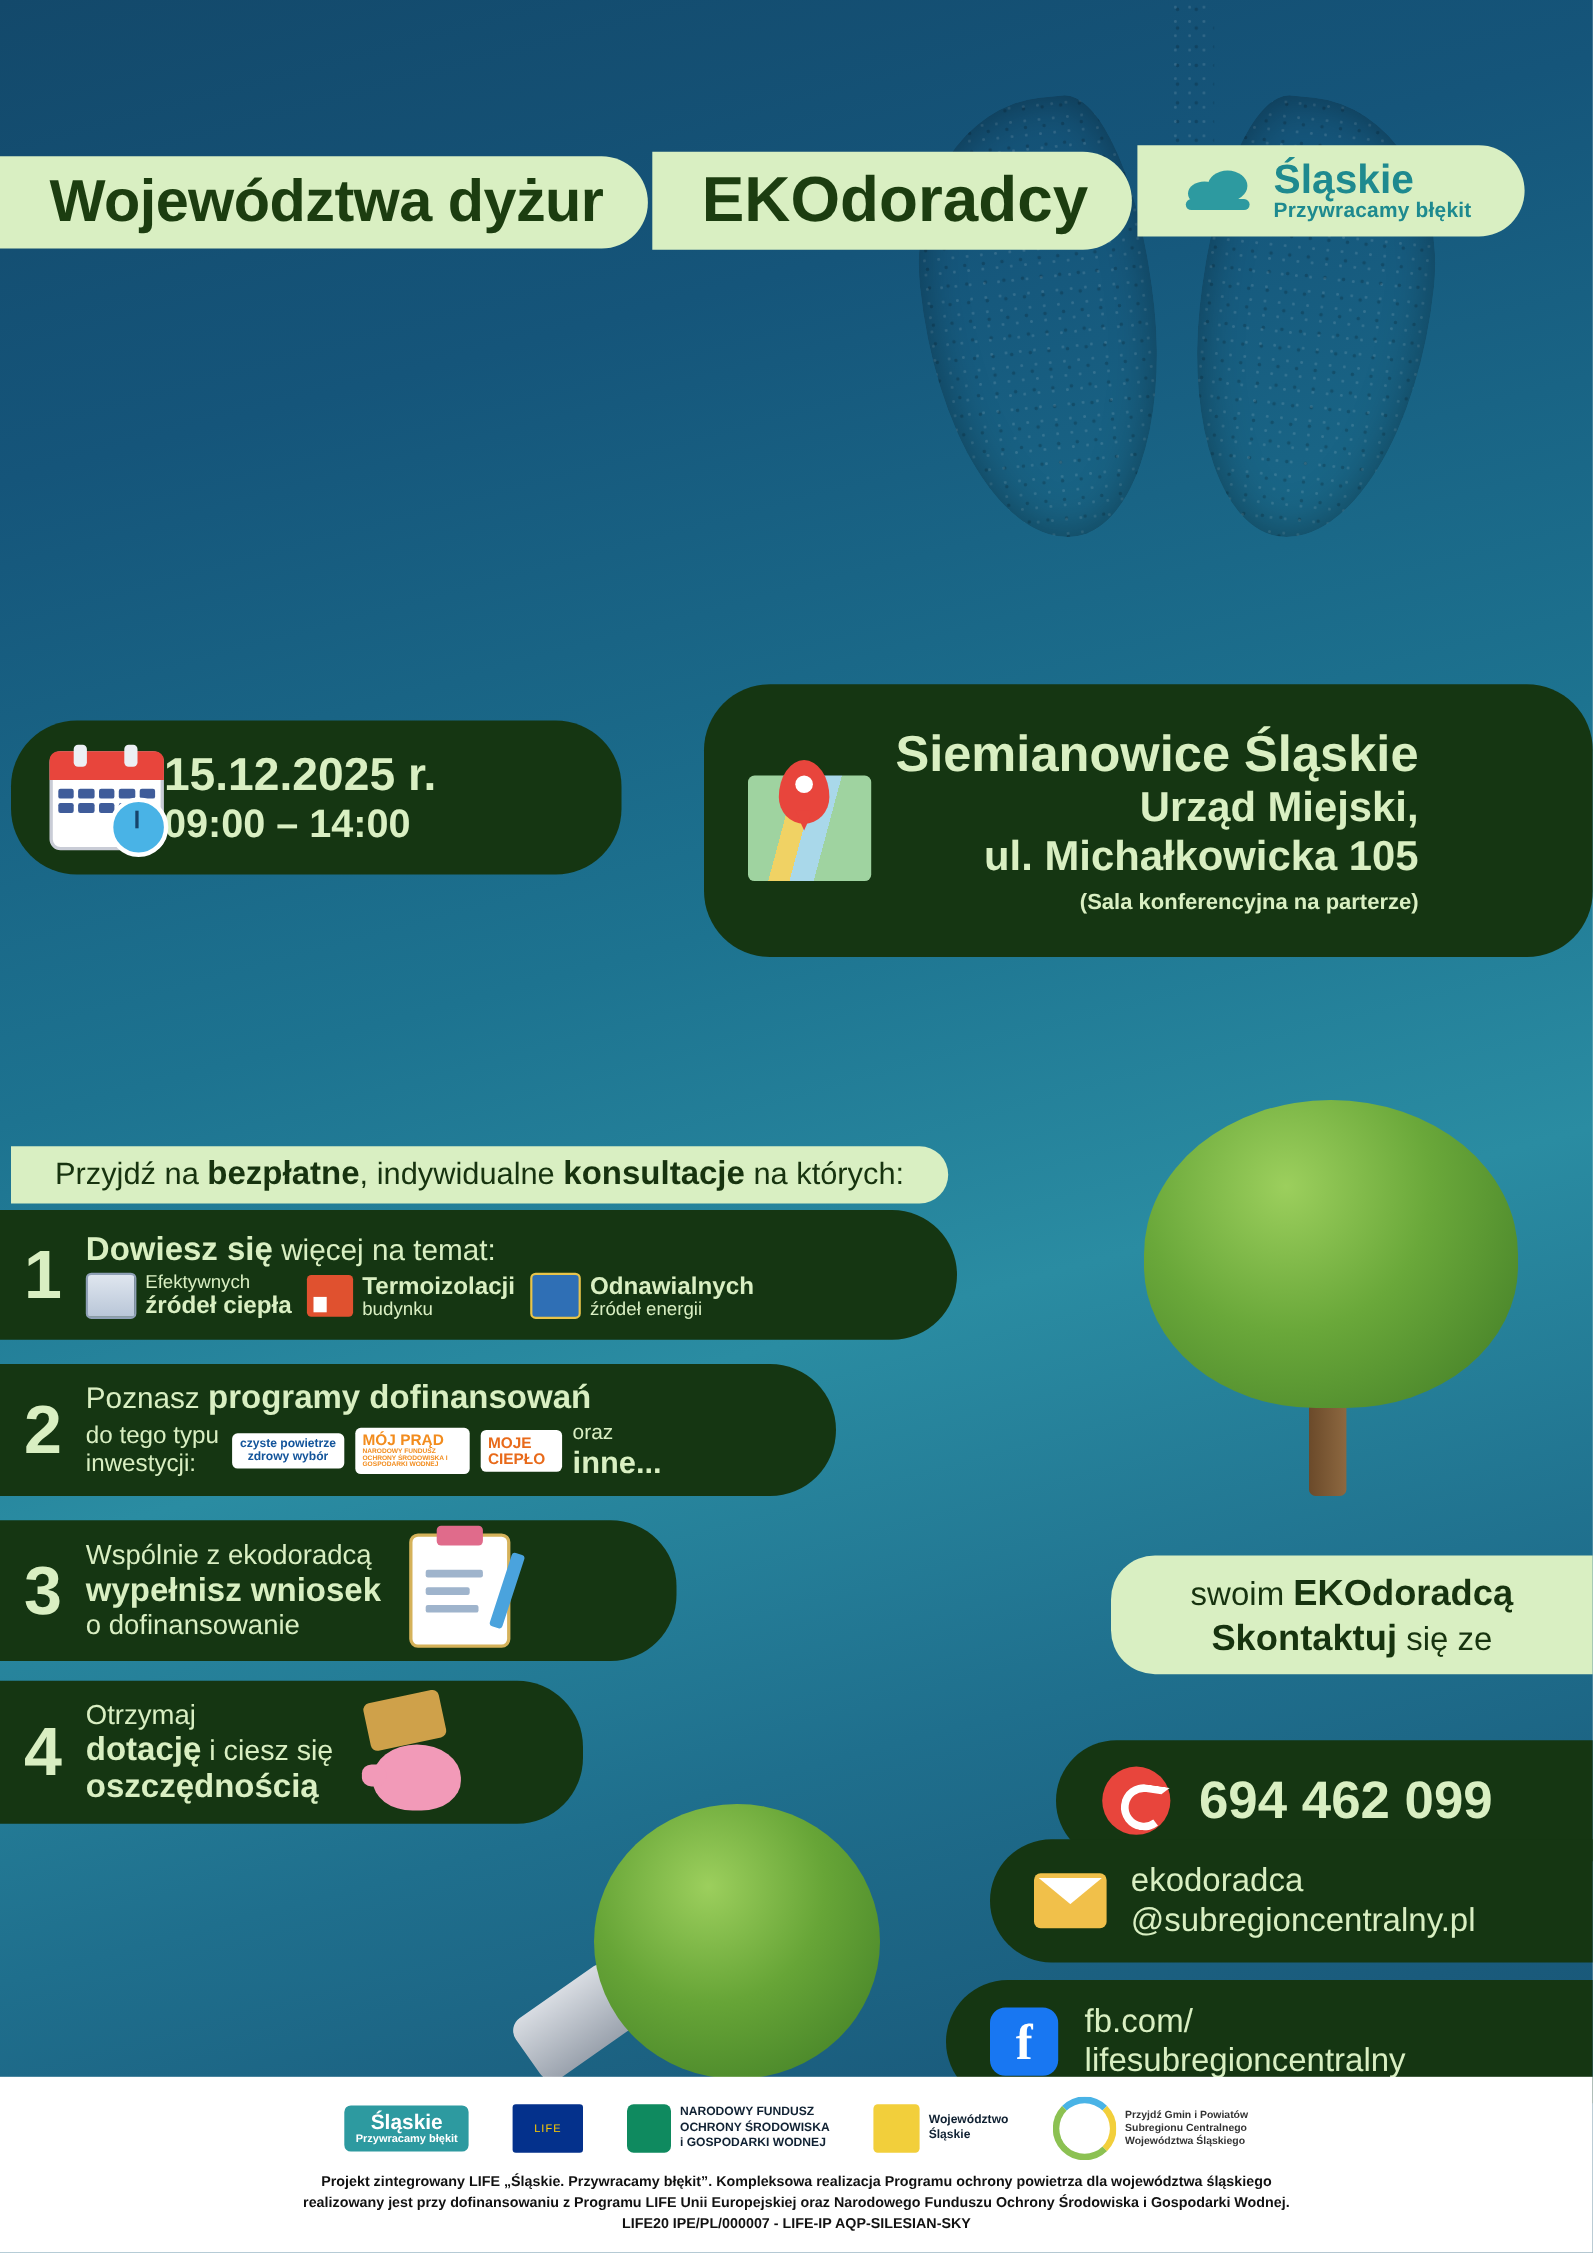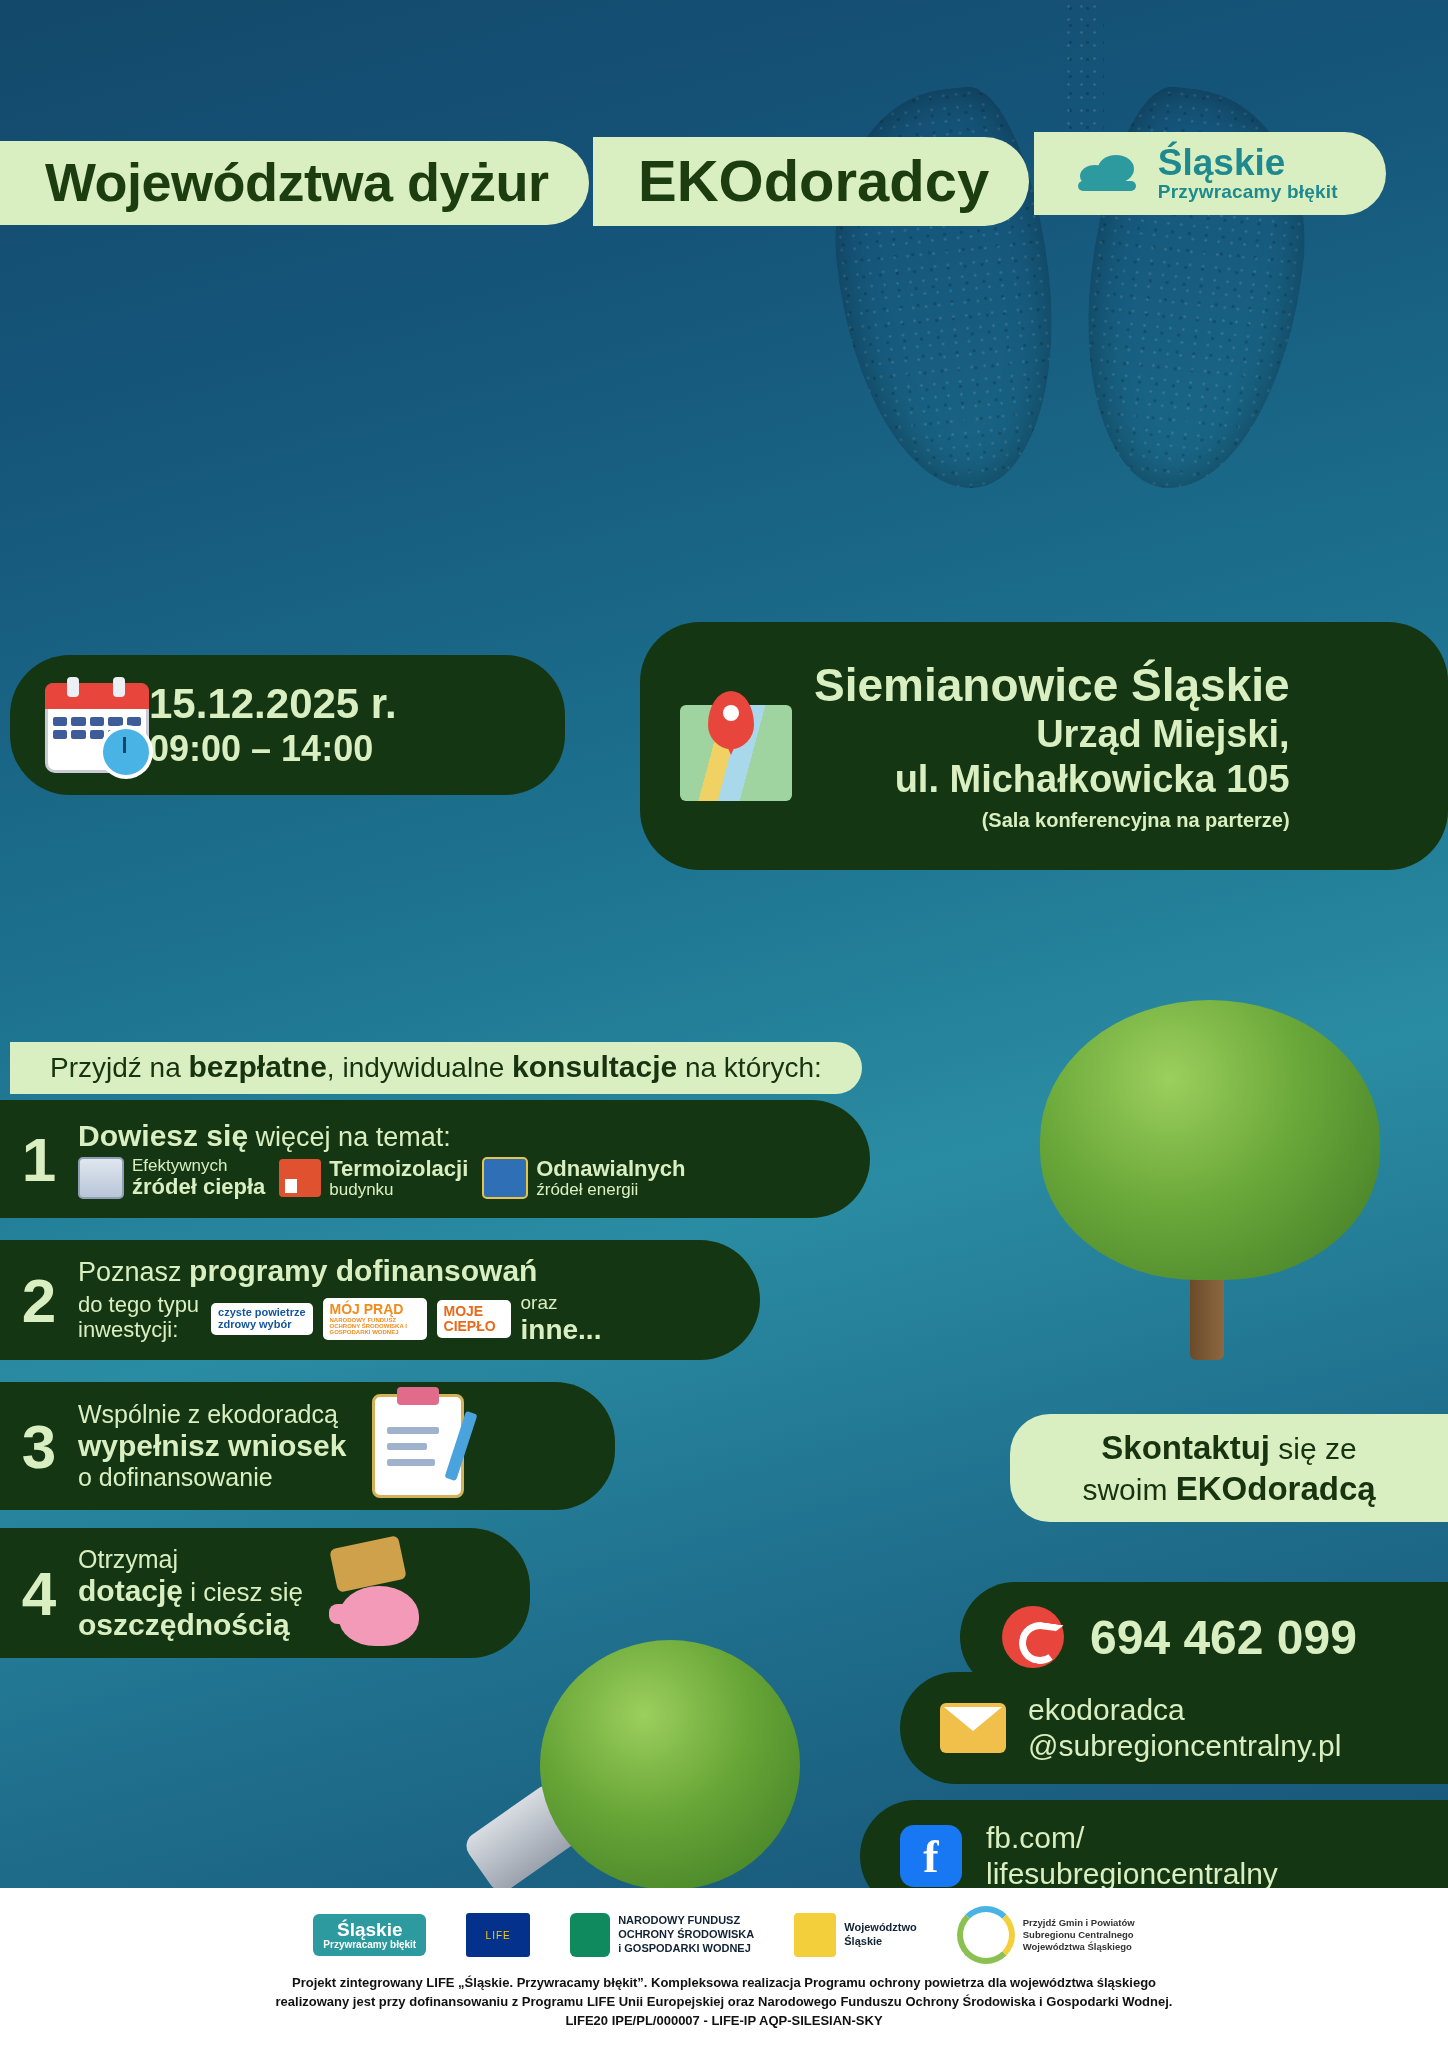--- a/index.html
+++ b/index.html
@@ -78,21 +78,21 @@
   .mini{display:flex;align-items:center;gap:8px;}
   .mini .txt{line-height:1.06;}
   .mini .txt .a{font-size:17px;} .mini .txt .b{font-size:22px;font-weight:bold;}
   .ic{width:42px;height:38px;border-radius:5px;flex:none;}
   .ic-heat{background:linear-gradient(180deg,#dfe6ef,#b9c6d8);border:2px solid #8fa0b6;}
   .ic-house{background:#e0512f;border-radius:4px;position:relative;}
   .ic-house:after{content:"";position:absolute;left:6px;bottom:4px;width:12px;height:14px;background:#fff;}
   .ic-solar{background:#2f6fb5;border:2px solid #e8c44a;}
   .prog{display:flex;align-items:center;gap:10px;margin-top:4px;}
   .tag{border-radius:5px;padding:4px 7px;font-size:11px;font-weight:bold;line-height:1.05;}
-  .tag-czyste{background:#ffffff;color:#14559b;}
+  .tag-czyste{background:#ffffff;color:#14559b;text-align:center;}
   .tag-prad{background:#ffffff;color:#f28c1d;}
   .tag-cieplo{background:#ffffff;color:#e86a1a;}
   .oraz{font-size:19px;color:#d9efc2;}
   .oraz b{font-size:28px;}
   
   .clip{width:86px;height:98px;background:#fff;border:3px solid #d5b25a;border-radius:8px;position:relative;flex:none;margin-left:10px;}
   .clip .hdr2{position:absolute;left:22px;top:-10px;width:42px;height:18px;background:#e06b8b;border-radius:4px;}
   .clip i{position:absolute;left:12px;height:7px;background:#9fb4cc;border-radius:2px;}
   .pen{position:absolute;right:-6px;top:14px;width:12px;height:70px;background:#4aa3dd;transform:rotate(18deg);border-radius:3px;}
   
@@ -307,22 +307,22 @@
   <div class="trunk"></div>
   <div class="crown leafy"></div>
 </div>
 
 <div class="bulb">
   <div class="base"></div>
   <div class="glass leafy"></div>
 </div>
 
 <div class="contact-pill">
+  <div><span>swoim </span><b>EKOdoradcą</b></div>
   <div><b>Skontaktuj</b><span> się ze</span></div>
-  <div><span>swoim </span><b>EKOdoradcą</b></div>
 </div>
 
 <div class="phone-box">
   <div class="phone-ico"></div>
   <div class="phone-num">694 462 099</div>
 </div>
 
 <div class="mail-box">
   <div class="mail-ico"></div>
   <div class="mail-txt">

